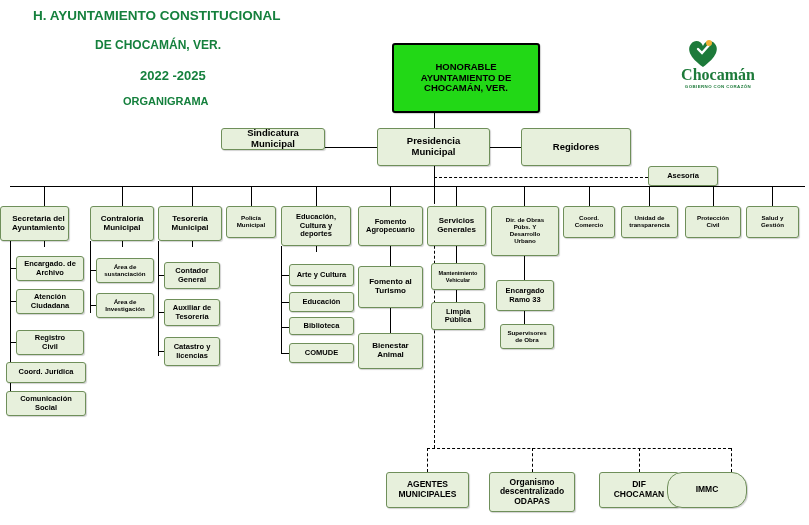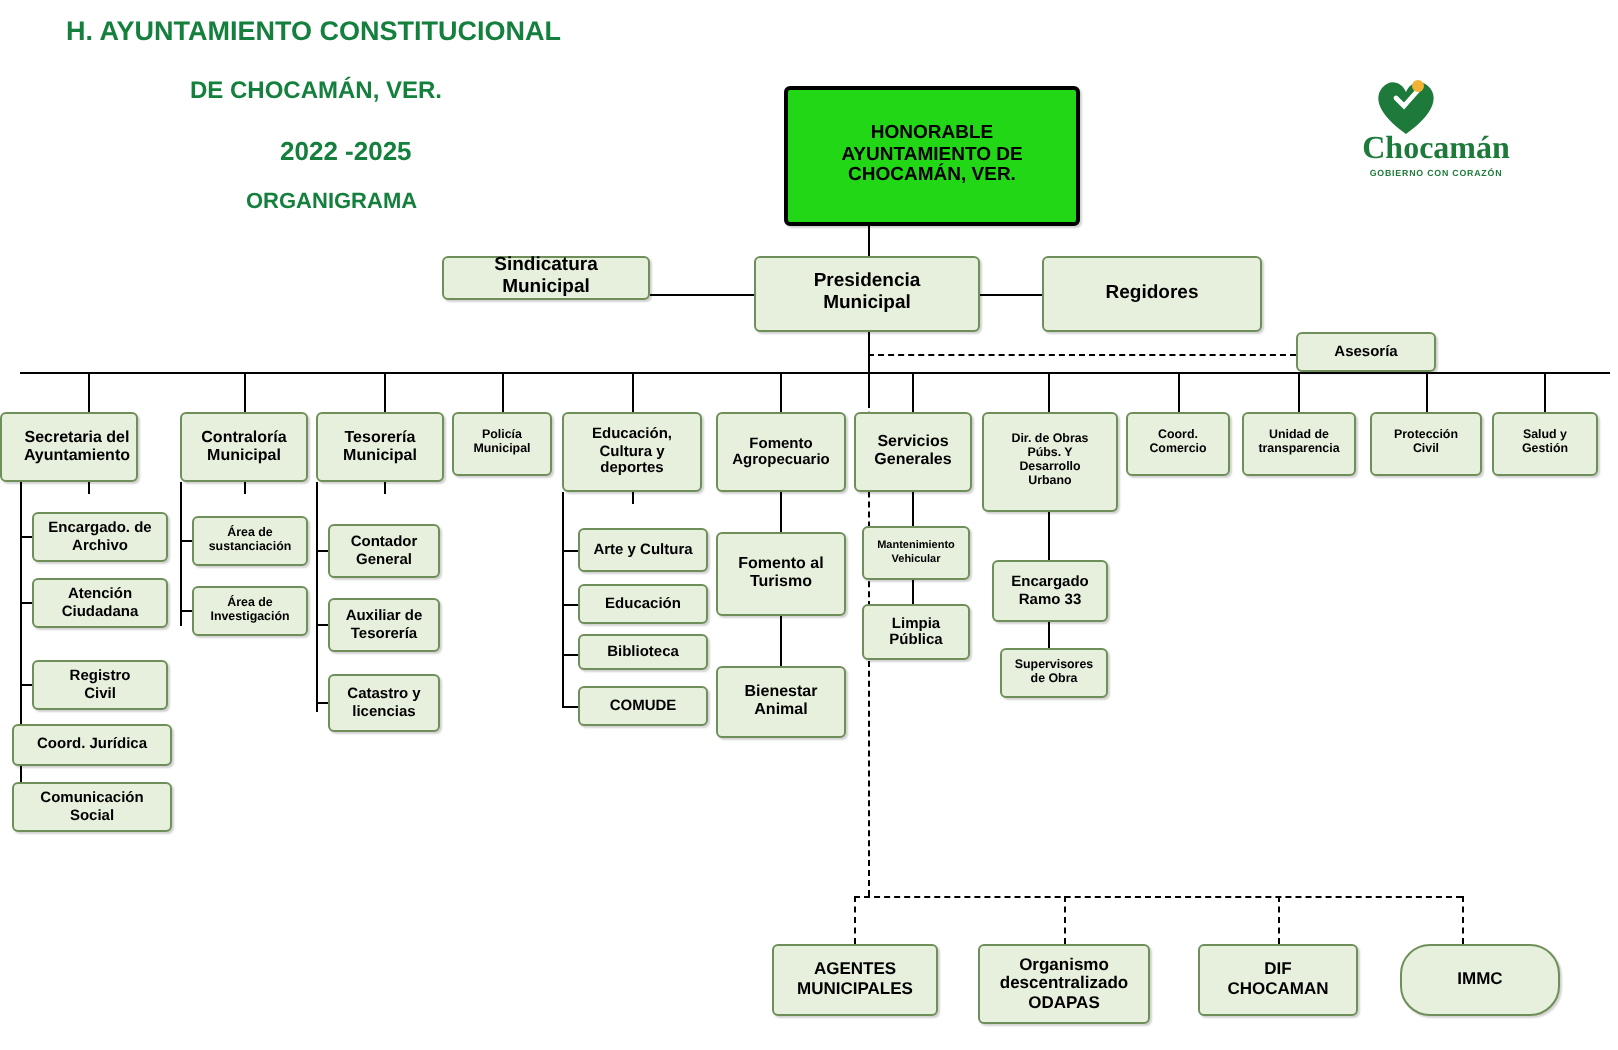--- a/index.html
+++ b/index.html
@@ -304,17 +304,17 @@
     </div>
   <div class="node bottom" style="left:489px;top:472px;width:86px;height:40px;">
       <span>Organismo
 descentralizado
 ODAPAS</span>
     </div>
   <div class="node bottom" style="left:599px;top:472px;width:80px;height:36px;">
       <span>DIF
 CHOCAMAN</span>
     </div>
-  <div class="node bottom" style="left:700px;top:472px;width:80px;height:36px;border-radius:15px;">
+  <div class="node bottom" style="left:667px;top:472px;width:80px;height:36px;border-radius:15px;">
       <span>IMMC</span>
     </div>
 
 </div>
 
 </body></html>

